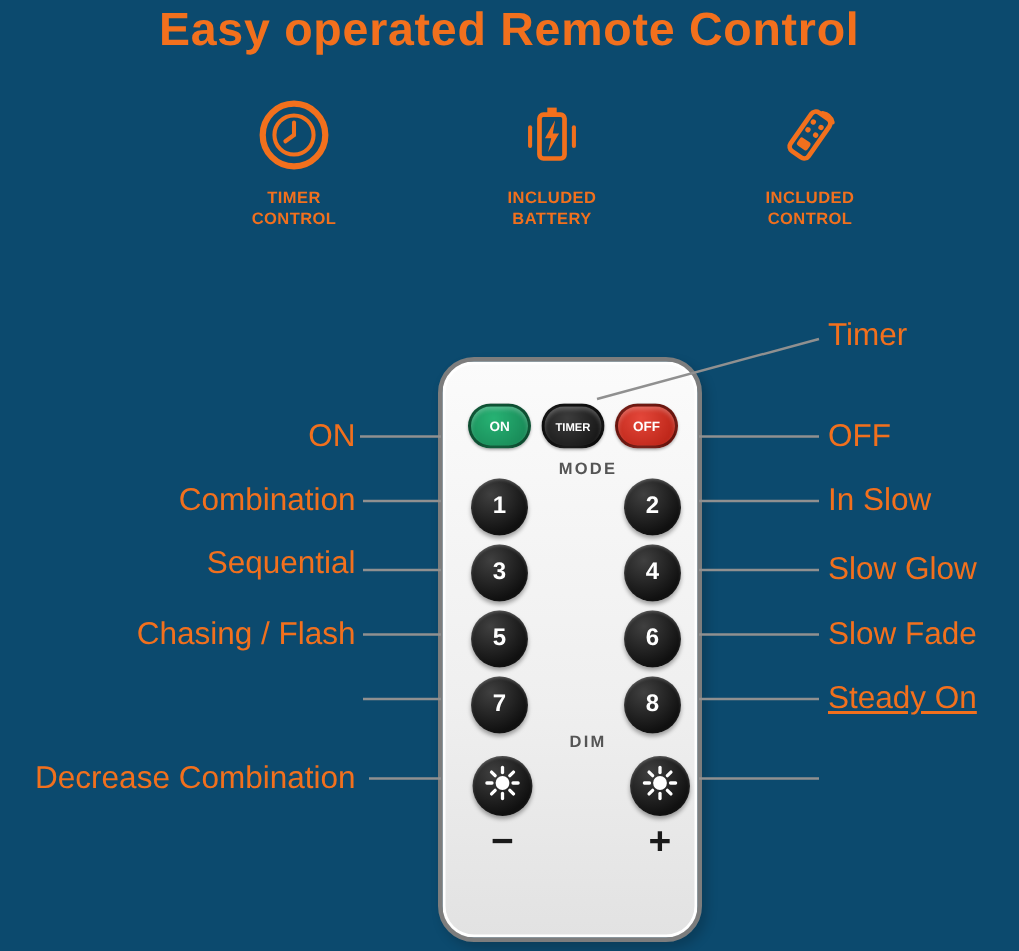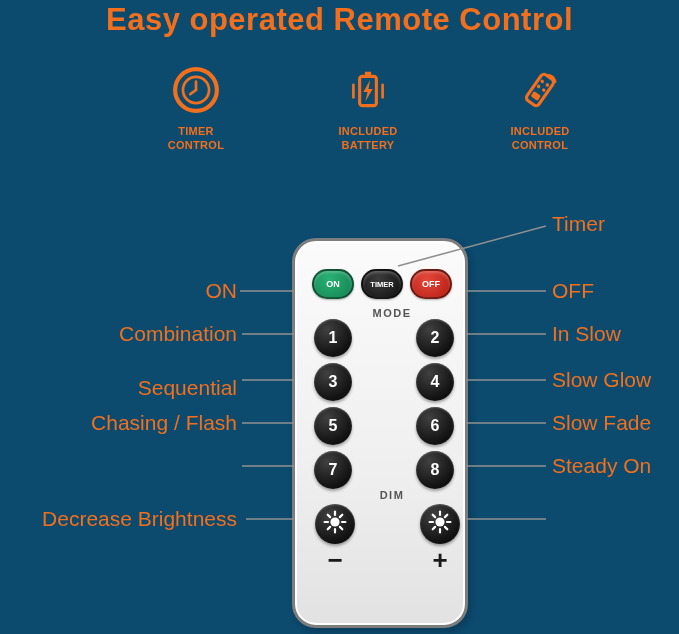--- a/index.html
+++ b/index.html
@@ -176,30 +176,30 @@
         </svg>
       </span>
     </div>
 
     <div class="sign" style="left:20px;top:306px;">−</div>
     <div class="sign" style="left:125px;top:306px;">+</div>
   </div>
 
   <div class="callout left" style="top:291px;">ON</div>
   <div class="callout left" style="top:334px;">Combination</div>
-  <div class="callout left" style="top:388px;">Sequential</div>
+  <div class="callout left" style="top:376px;">Sequential</div>
   <div class="callout left" style="top:423px;">Chasing / Flash</div>
-  <div class="callout left" style="top:519px;">Decrease Brightness</div>
+  <div class="callout left" style="top:519px;">Decrease Combination</div>
 
   <div class="callout right" style="top:224px;">Timer</div>
   <div class="callout right" style="top:291px;">OFF</div>
   <div class="callout right" style="top:334px;">In Slow</div>
   <div class="callout right" style="top:380px;">Slow Glow</div>
   <div class="callout right" style="top:423px;">Slow Fade</div>
-  <div class="callout right" style="top:466px;">Steady On</div>
+  <div class="callout right" style="top:466px;text-decoration:underline;">Steady On</div>
 
   <svg id="lines" width="679" height="634">
     <g stroke="#909090" stroke-width="1.6">
       <line x1="398" y1="266" x2="546" y2="226"></line>
       <line x1="240" y1="291" x2="294" y2="291"></line>
       <line x1="466" y1="291" x2="546" y2="291"></line>
       <line x1="242" y1="334" x2="294" y2="334"></line>
       <line x1="466" y1="334" x2="546" y2="334"></line>
       <line x1="242" y1="380" x2="294" y2="380"></line>
       <line x1="466" y1="380" x2="546" y2="380"></line>

